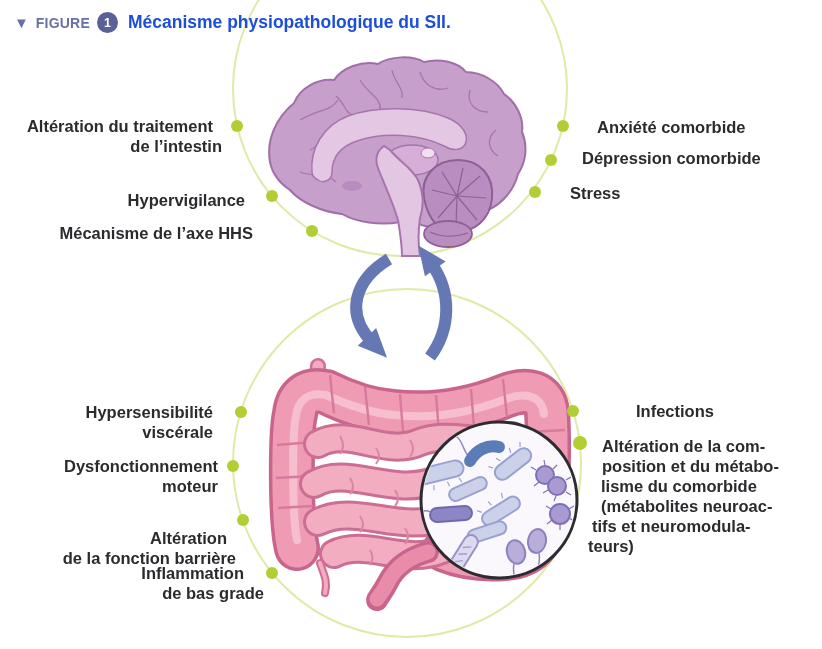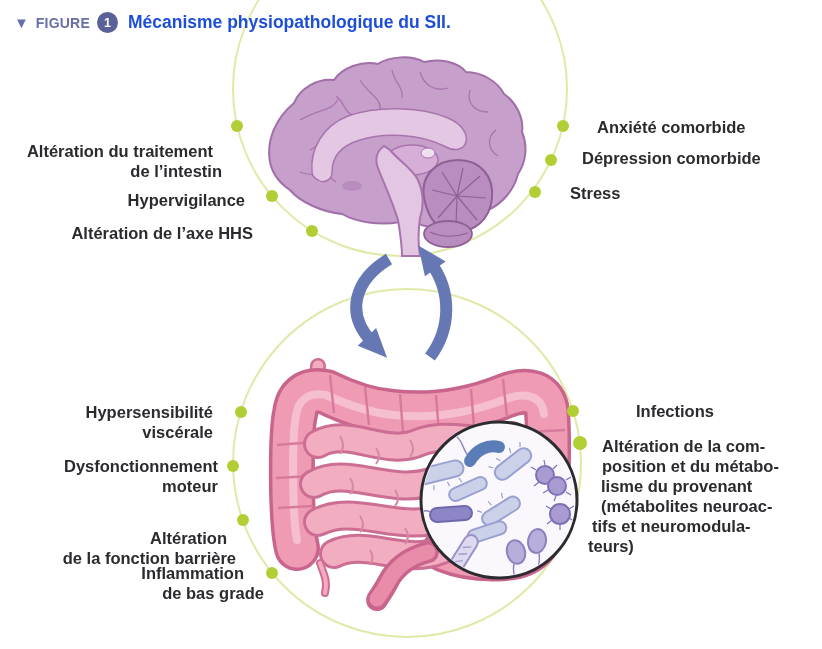--- a/index.html
+++ b/index.html
@@ -11,21 +11,21 @@
   .fig-word{color:#6770a8;font-weight:700;font-size:14px;letter-spacing:.2px;}
   .fig-badge{width:21px;height:21px;border-radius:50%;background:#5a6198;color:#fff;
              font-size:12.5px;font-weight:700;display:flex;align-items:center;justify-content:center;}
   .fig-title{color:#1d4ed8;font-weight:700;font-size:17.5px;margin-left:3px;}
   
   .lbl{position:absolute;font-size:16.5px;font-weight:600;color:#2b2b2f;
        line-height:20px;white-space:nowrap;}
   .lbl.r{text-align:right;}
   .lbl .ln{display:block;}
   
-  #bl1 .ln:nth-child(1){margin-right:20px;margin-top:25px;} #bl1 .ln:nth-child(2){margin-right:11px;}
+  #bl1 .ln:nth-child(1){margin-right:20px;} #bl1 .ln:nth-child(2){margin-right:11px;}
   #gl3 .ln:nth-child(1){margin-right:9px;}
   #gl4 .ln:nth-child(1){margin-right:20px;}
   #gr2 .ln:nth-child(1){margin-left:14px;} #gr2 .ln:nth-child(2){margin-left:14px;}
   #gr2 .ln:nth-child(3){margin-left:13px;} #gr2 .ln:nth-child(4){margin-left:13px;}
   #gr2 .ln:nth-child(5){margin-left:4px;}
   svg{position:absolute;left:0;top:0;}
 </style>
 </head>
 <body>
 
@@ -237,21 +237,21 @@
   </div>
 
   <div id="bl1" class="lbl r" style="right:589px;top:116px;">
     <span class="ln">Altération du traitement</span>
     <span class="ln">de l’intestin</span>
   </div>
   <div class="lbl r" style="right:577px;top:190px;">
     <span class="ln">Hypervigilance</span>
   </div>
   <div class="lbl r" style="right:569px;top:223px;">
-    <span class="ln">Altération de l’axe HHS</span>
+    <span class="ln">Mécanisme de l’axe HHS</span>
   </div>
   <div class="lbl" style="left:597px;top:117px;">
     <span class="ln">Anxiété comorbide</span>
   </div>
   <div class="lbl" style="left:582px;top:148px;">
     <span class="ln">Dépression comorbide</span>
   </div>
   <div class="lbl" style="left:570px;top:183px;">
     <span class="ln">Stress</span>
   </div>
@@ -271,19 +271,19 @@
   <div id="gl4" class="lbl r" style="right:558px;top:563px;">
     <span class="ln">Inflammation</span>
     <span class="ln">de bas grade</span>
   </div>
   <div class="lbl" style="left:636px;top:401px;">
     <span class="ln">Infections</span>
   </div>
   <div id="gr2" class="lbl" style="left:588px;top:436px;">
     <span class="ln">Altération de la com-</span>
     <span class="ln">position et du métabo-</span>
-    <span class="ln">lisme du provenant</span>
+    <span class="ln">lisme du comorbide</span>
     <span class="ln">(métabolites neuroac-</span>
     <span class="ln">tifs et neuromodula-</span>
     <span class="ln">teurs)</span>
   </div>
 
 </div>
 
 </body></html>

